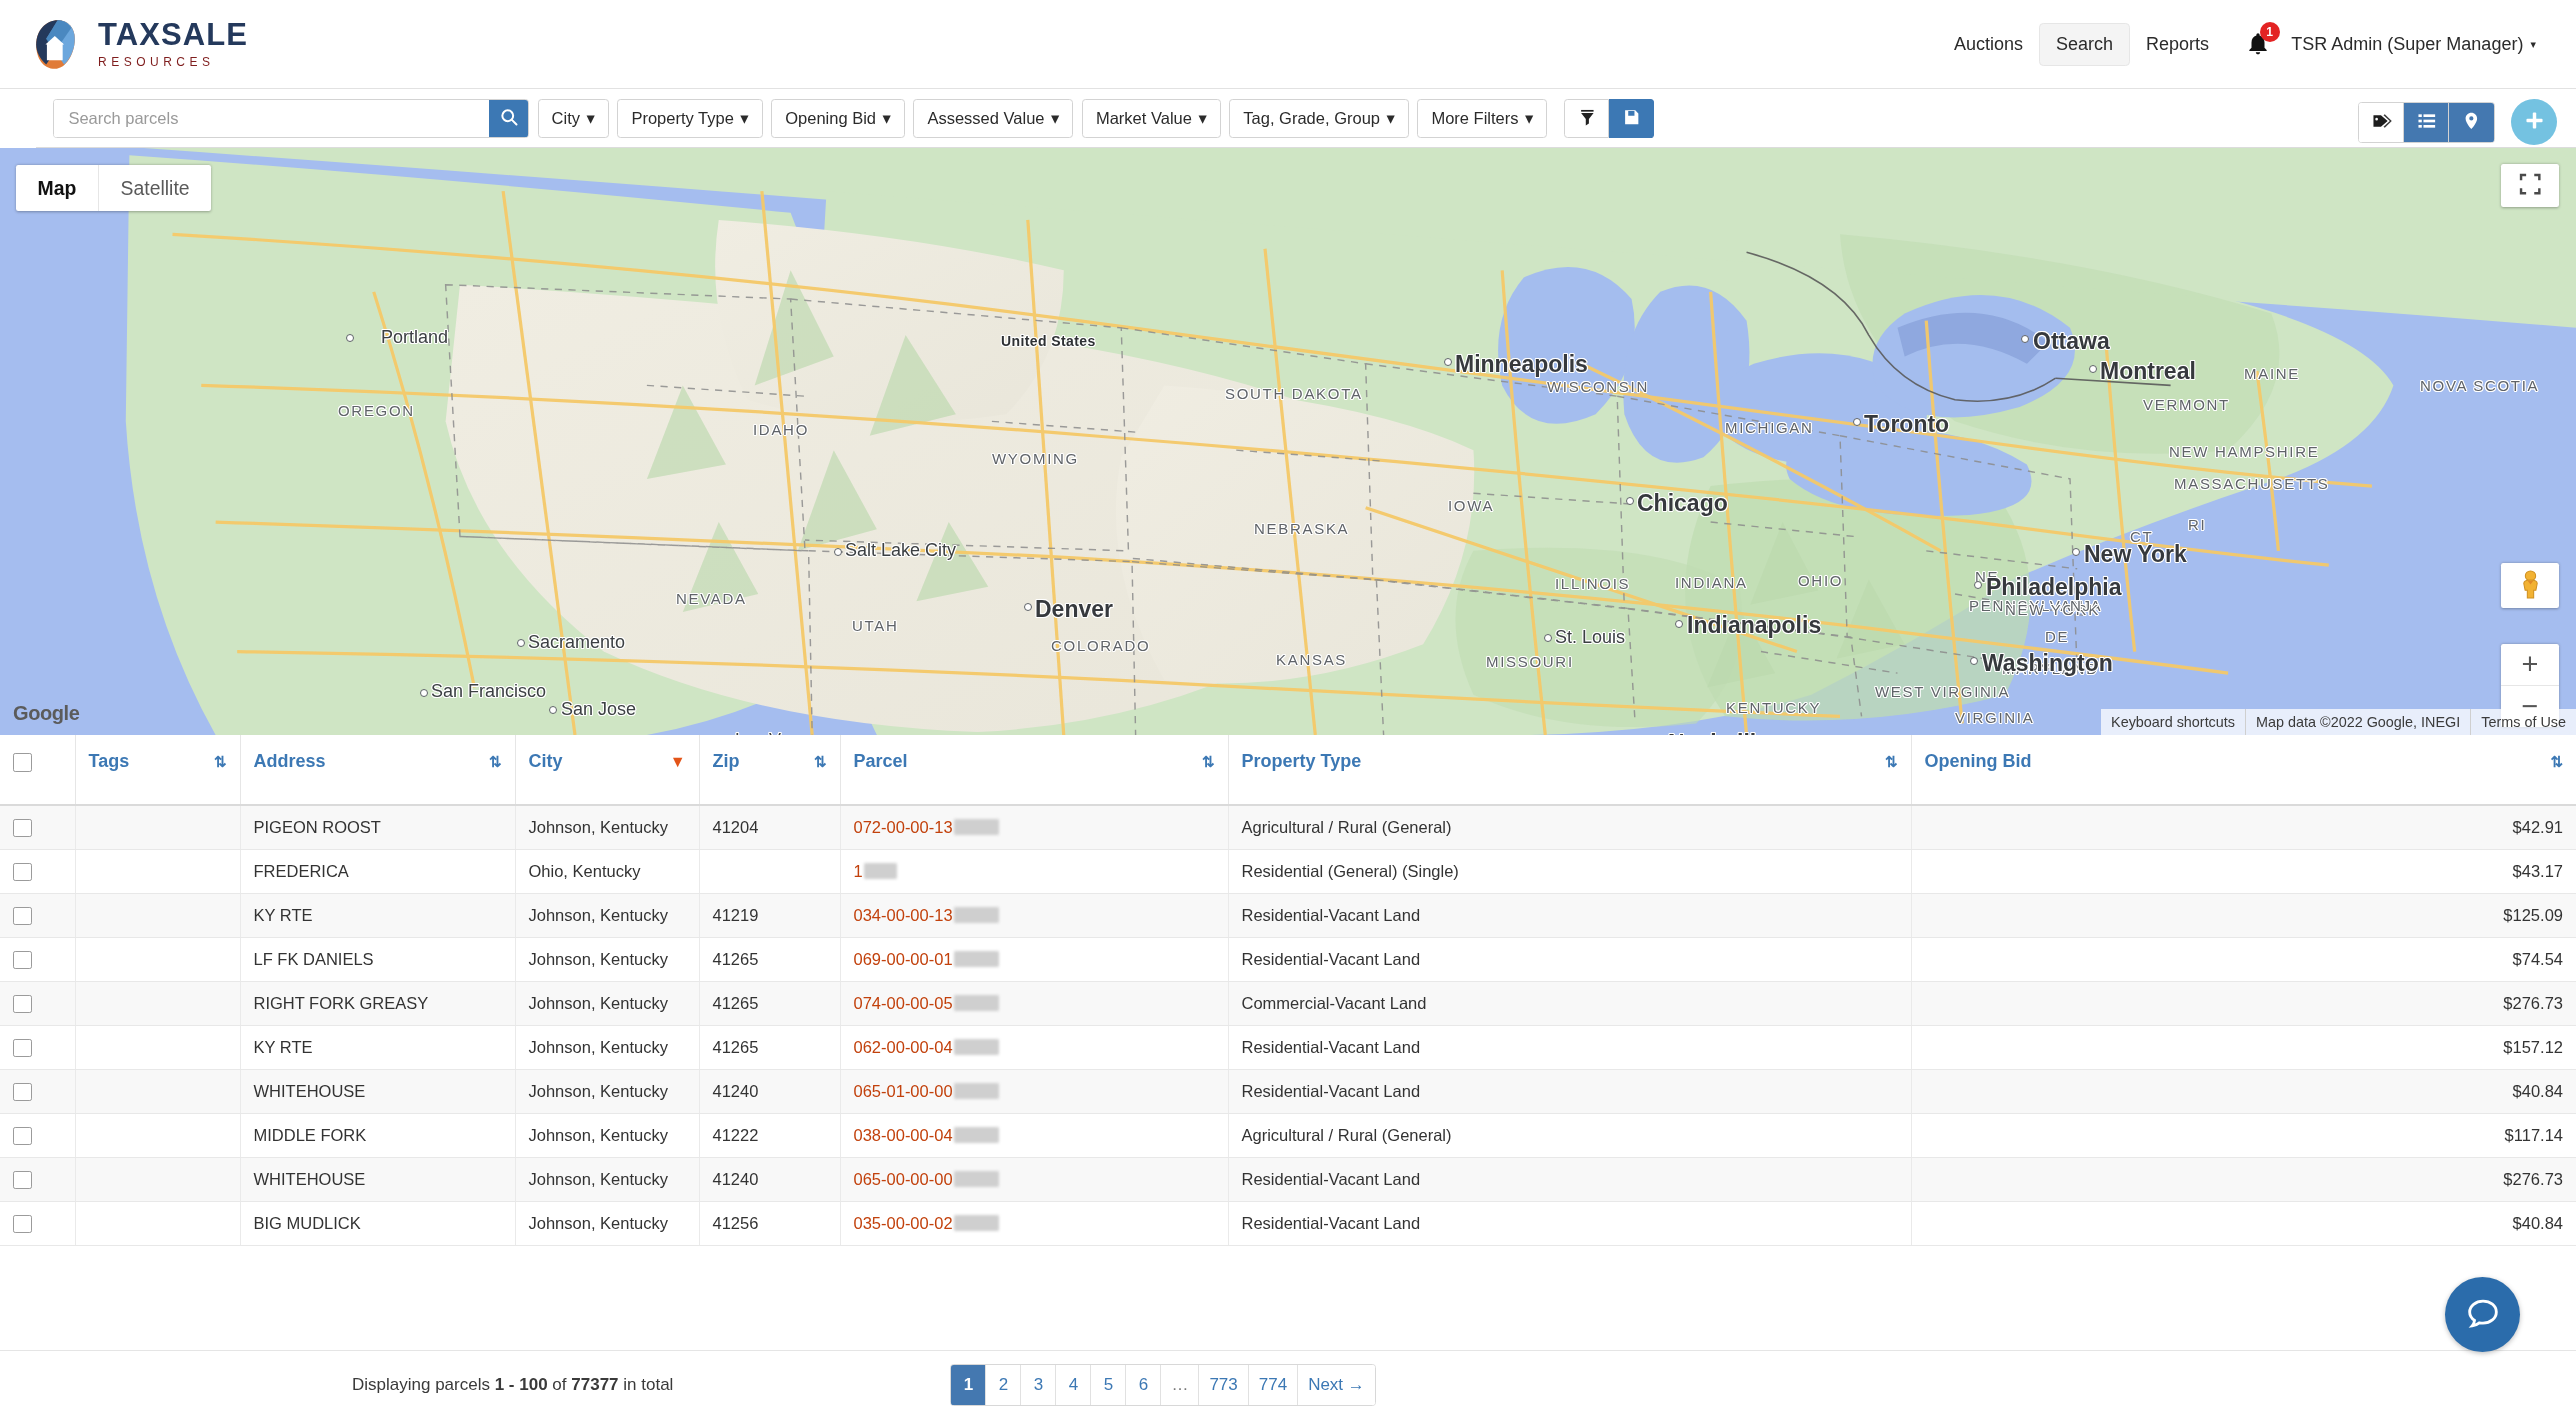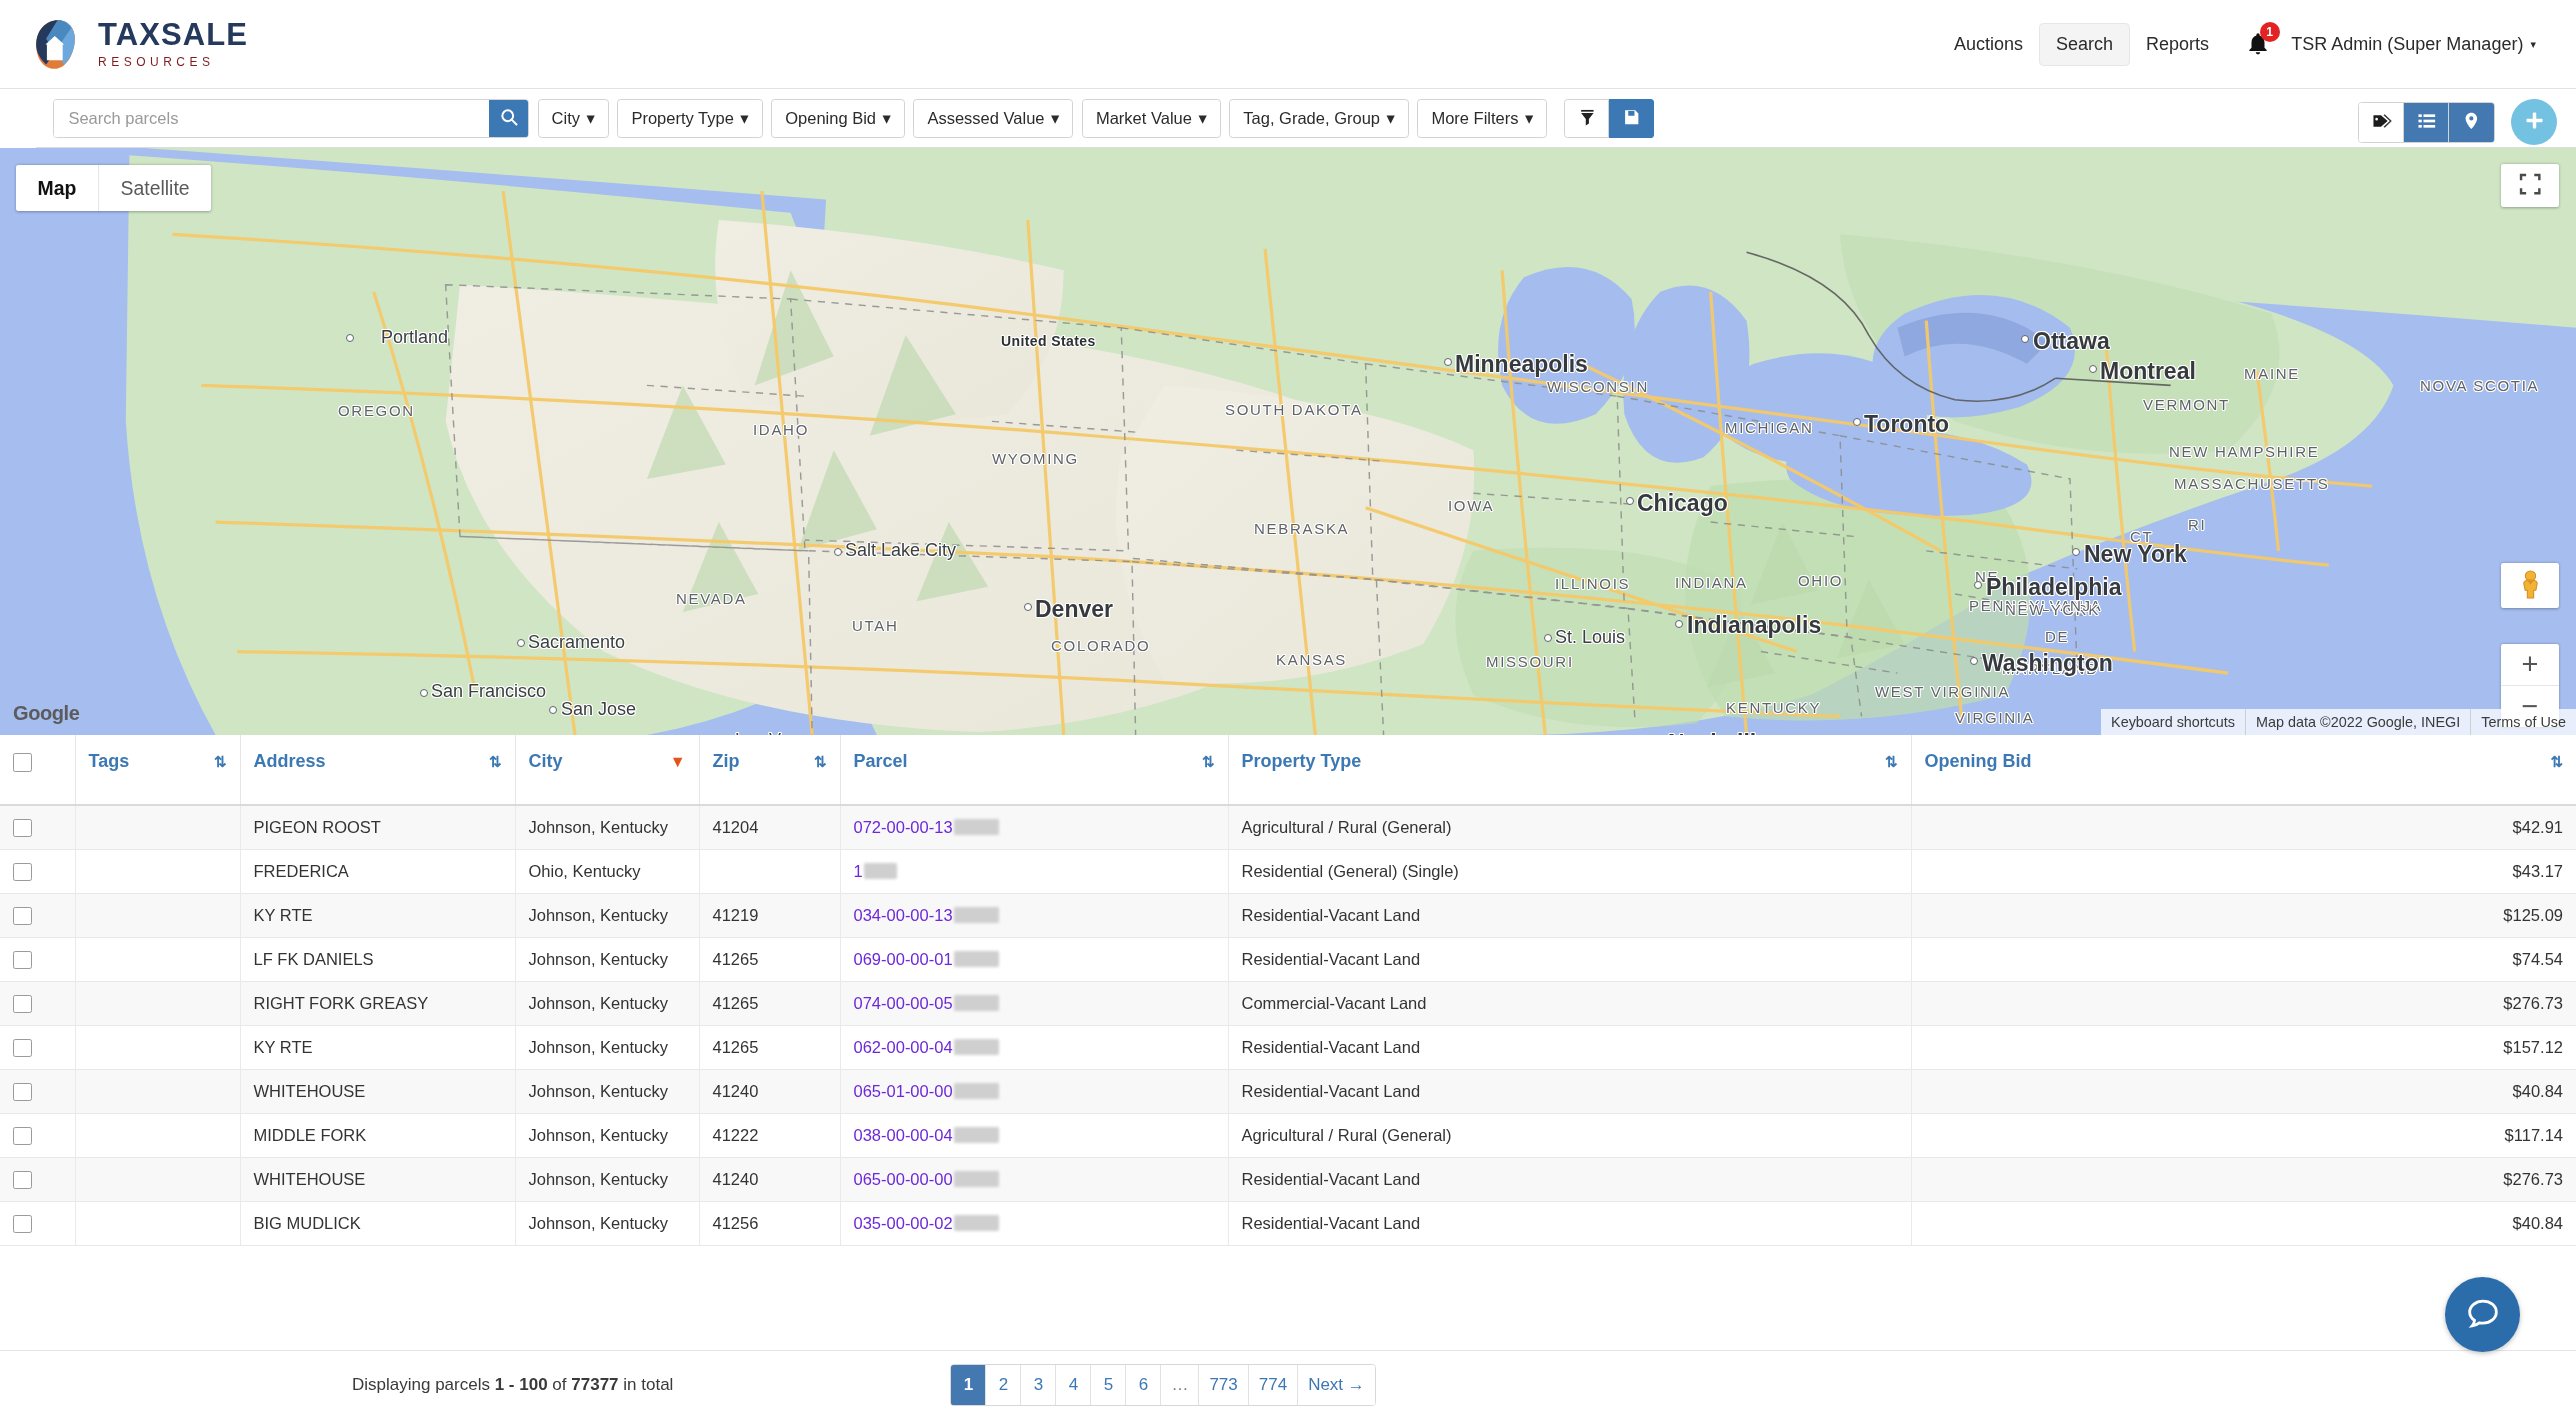--- a/index.html
+++ b/index.html
@@ -195,21 +195,21 @@
   .th-inner { display: flex; align-items: center; justify-content: space-between; gap: 7.2px; }
   .sorticon { color: #3c78b4; font-size: 15px; flex: none; }
   .sorticon.desc { color: #e35418; font-size: 16px; }
   table.parcels td {
     font-size: 16.5px; padding: 11.5px 13px;
     border-bottom: 0.7px solid #e8e8e8; border-right: 0.7px solid #eaeaea;
     color: #333; height: 40px; vertical-align: middle;
   }
   table.parcels td:last-child { border-right: 0; }
   tr.alt td { background: #f8f8f8; }
-  .lnk { color: #6d28d9; cursor: pointer; }
+  .lnk { color: #c2410c; cursor: pointer; }
   .num { text-align: right; }
   .chk {
     width: 18.7px; height: 18.7px; border: 0.7px solid #9b9b9b;
     border-radius: 2.2px; background: #fff; display: inline-block;
     cursor: pointer; vertical-align: middle;
   }
   .redact {
     display: inline-block; height: 16px; width: 45px;
     background: #cfcfcf; border-radius: 1.4px; vertical-align: -2.2px;
     margin-left: 1.4px; filter: blur(1.8px);
@@ -513,21 +513,21 @@
   <div class="attrib">
     <span>Keyboard shortcuts</span>
     <span>Map data ©2022 Google, INEGI</span>
     <span>Terms of Use</span>
   </div>
 
   <div id="map-labels">
       <div class="mlabel m-state" style="left: 338px; top: 254px;">OREGON</div>
       <div class="mlabel m-state" style="left: 753px; top: 273px;">IDAHO</div>
       <div class="mlabel m-state" style="left: 992px; top: 302px;">WYOMING</div>
-      <div class="mlabel m-state" style="left: 1225px; top: 237px; margin-top: 16px;">SOUTH DAKOTA</div>
+      <div class="mlabel m-state" style="left: 1225px; top: 237px;">SOUTH DAKOTA</div>
       <div class="mlabel m-state" style="left: 1547px; top: 230px;">WISCONSIN</div>
       <div class="mlabel m-state" style="left: 1725px; top: 271px;">MICHIGAN</div>
       <div class="mlabel m-state" style="left: 676px; top: 442px;">NEVADA</div>
       <div class="mlabel m-state" style="left: 852px; top: 469px;">UTAH</div>
       <div class="mlabel m-state" style="left: 1051px; top: 489px;">COLORADO</div>
       <div class="mlabel m-state" style="left: 1254px; top: 372px;">NEBRASKA</div>
       <div class="mlabel m-state" style="left: 1448px; top: 349px;">IOWA</div>
       <div class="mlabel m-state" style="left: 1555px; top: 427px;">ILLINOIS</div>
       <div class="mlabel m-state" style="left: 1675px; top: 426px;">INDIANA</div>
       <div class="mlabel m-state" style="left: 1798px; top: 424px;">OHIO</div>

